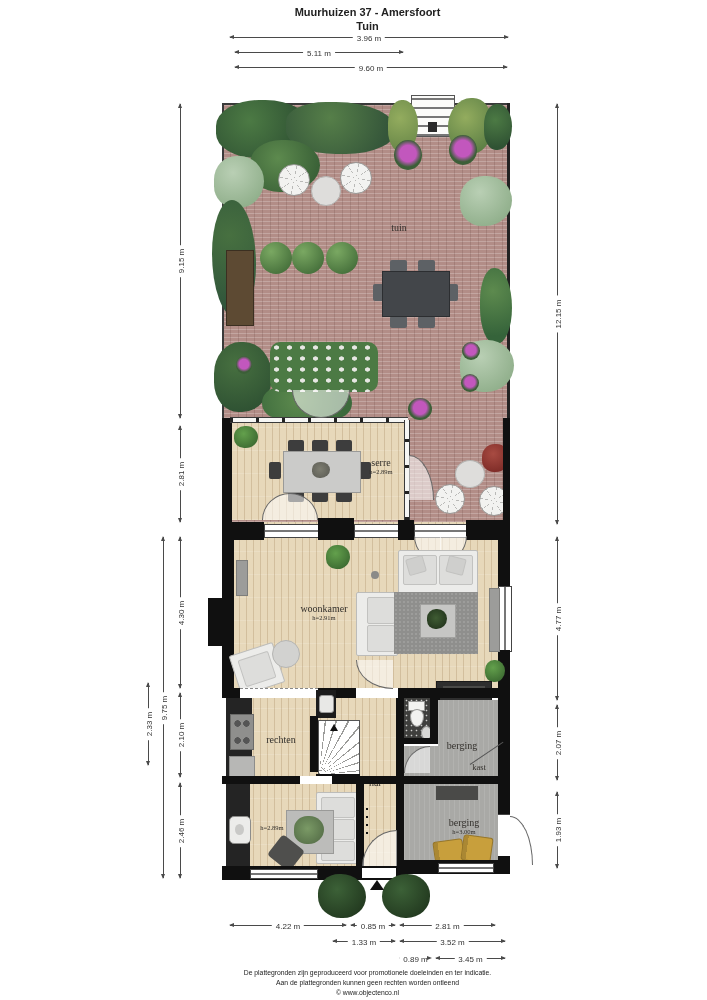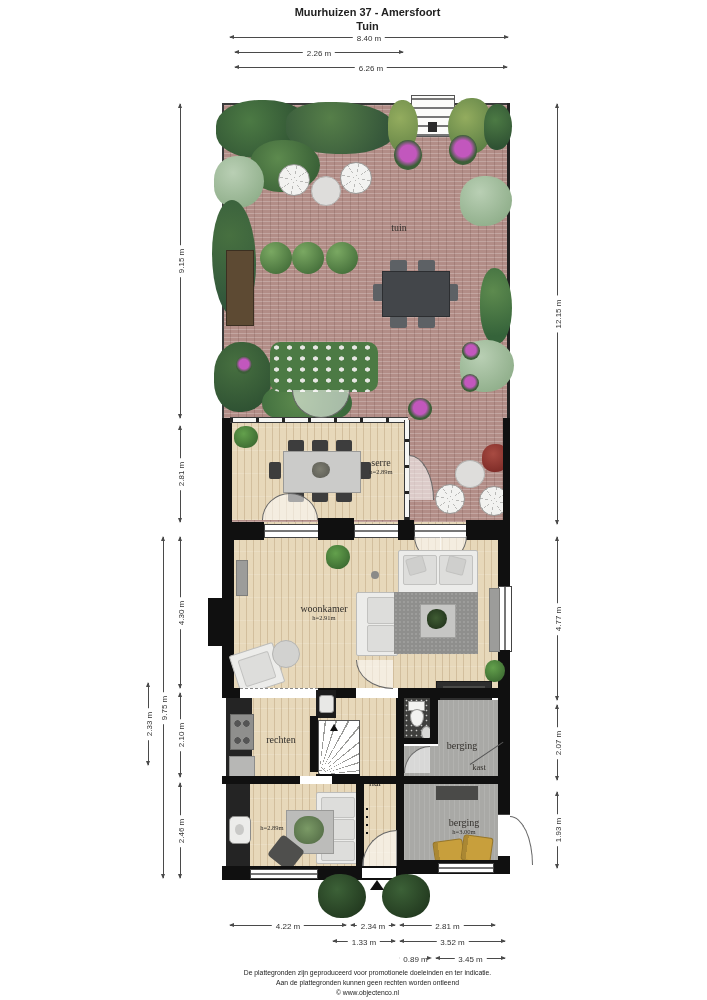--- a/index.html
+++ b/index.html
@@ -62,27 +62,27 @@
 </style>
 </head>
 <body>
 
 <div id="page">
 
   <div class="abs title">Muurhuizen 37 - Amersfoort</div>
   <div class="abs subtitle">Tuin</div>
 
   <div class="dim dim-h" style="left:230px;top:37px;width:278px">
-      <span class="dlabel">8.40 m</span>
+      <span class="dlabel">3.96 m</span>
     </div>
   <div class="dim dim-h" style="left:235px;top:52px;width:168px">
-      <span class="dlabel">2.26 m</span>
+      <span class="dlabel">5.11 m</span>
     </div>
   <div class="dim dim-h" style="left:235px;top:67px;width:272px">
-      <span class="dlabel">6.26 m</span>
+      <span class="dlabel">9.60 m</span>
     </div>
 
   <div class="dim dim-v" style="left:180px;top:104px;height:314px">
       <span class="dlabel v">9.15 m</span>
     </div>
   <div class="dim dim-v" style="left:180px;top:426px;height:96px">
       <span class="dlabel v">2.81 m</span>
     </div>
   <div class="dim dim-v" style="left:180px;top:537px;height:151px">
       <span class="dlabel v">4.30 m</span>
@@ -354,21 +354,21 @@
   <div class="abs window" style="left:438px;top:863px;width:54px;height:8px"></div>
 
   <div class="veg" style="left:318px;top:874px;width:48px;height:44px;background:radial-gradient(circle at 40% 35%,#3c6137,#22391f 80%);border-radius:46% 54% 50% 50%"></div>
   <div class="veg" style="left:382px;top:874px;width:48px;height:44px;background:radial-gradient(circle at 40% 35%,#3c6137,#22391f 80%);border-radius:52% 48% 50% 50%"></div>
   <div class="abs" style="left:370px;top:880px;width:0;height:0;border-left:7px solid transparent;border-right:7px solid transparent;border-bottom:10px solid #111"></div>
 
   <div class="dim dim-h" style="left:230px;top:925px;width:116px">
       <span class="dlabel">4.22 m</span>
     </div>
   <div class="dim dim-h" style="left:351px;top:925px;width:44px">
-      <span class="dlabel">2.34 m</span>
+      <span class="dlabel">0.85 m</span>
     </div>
   <div class="dim dim-h" style="left:400px;top:925px;width:95px">
       <span class="dlabel">2.81 m</span>
     </div>
   <div class="dim dim-h" style="left:333px;top:941px;width:62px">
       <span class="dlabel">1.33 m</span>
     </div>
   <div class="dim dim-h" style="left:400px;top:941px;width:105px">
       <span class="dlabel">3.52 m</span>
     </div>

